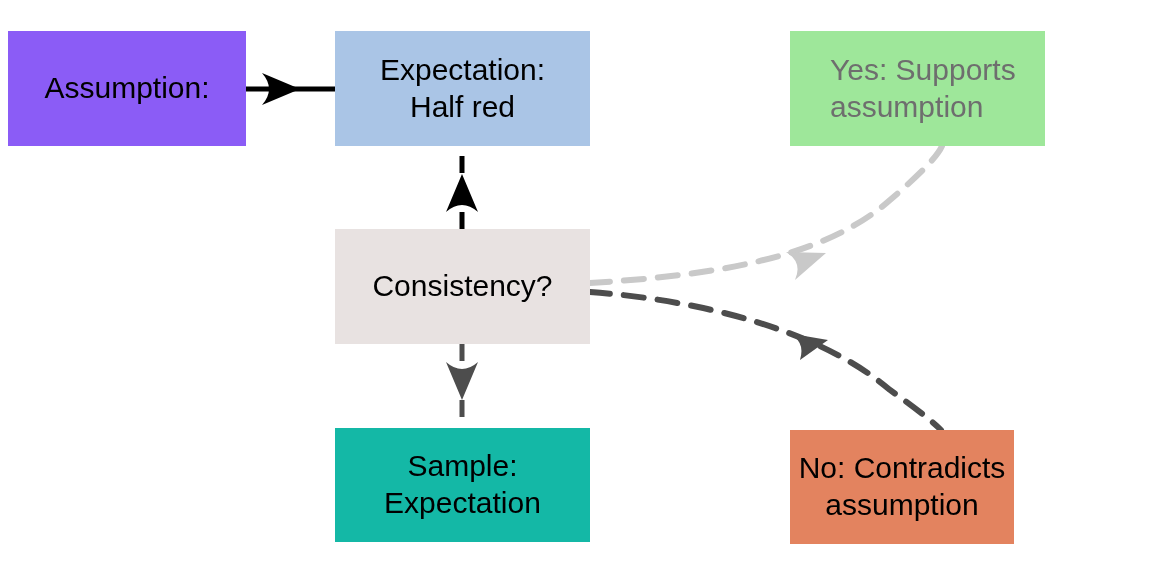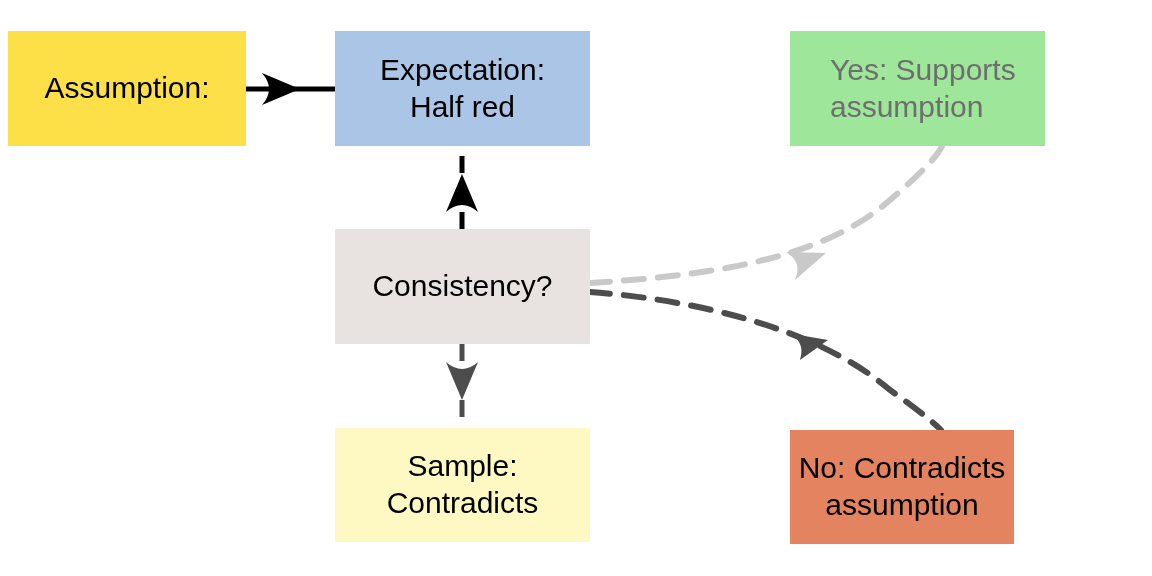--- a/index.html
+++ b/index.html
@@ -71,36 +71,36 @@
       <path d="M 590 283 C 700 276 820 262 890 200 C 925 170 938 155 942 146" fill="none" stroke="#c9c9c9" stroke-width="6" stroke-dasharray="20 14" stroke-linecap="round"></path>
       <path d="M 826 253 L 786 252 Q 803 262 795 280 Z" fill="#c9c9c9"></path>
     </g>
 
     <g>
       <path d="M 590 292 C 700 300 820 330 890 390 C 925 415 936 425 941 430" fill="none" stroke="#4d4d4d" stroke-width="6" stroke-dasharray="20 14" stroke-linecap="round"></path>
       <path d="M 828 340 L 787 333 Q 806 340 800 360 Z" fill="#4d4d4d"></path>
     </g>
   </svg>
 
-  <div class="node" id="node-assumption" style="left: 8px; top: 31px; width: 238px; height: 115px; background: #fde047; color: rgb(0, 0, 0);">
+  <div class="node" id="node-assumption" style="left: 8px; top: 31px; width: 238px; height: 115px; background: #8b5cf6; color: rgb(0, 0, 0);">
     <span class="line">Assumption:</span>
   </div>
 
   <div class="node" id="node-consistency" style="left: 335px; top: 229px; width: 255px; height: 115px; background: rgb(232, 226, 225); color: rgb(0, 0, 0);">
     <span class="line">Consistency?</span>
   </div>
 
   <div class="node" id="node-expectation" style="left: 335px; top: 31px; width: 255px; height: 115px; background: rgb(170, 197, 230); color: rgb(0, 0, 0);">
     <span class="line">Expectation:</span>
     <span class="line">Half red</span>
   </div>
 
-  <div class="node" id="node-sample" style="left: 335px; top: 428px; width: 255px; height: 114px; background: #fef9c3; color: rgb(0, 0, 0);">
+  <div class="node" id="node-sample" style="left: 335px; top: 428px; width: 255px; height: 114px; background: #14b8a6; color: rgb(0, 0, 0);">
     <span class="line">Sample:</span>
-    <span class="line">Contradicts</span>
+    <span class="line">Expectation</span>
   </div>
 
   <div class="node left-align" id="node-yes" style="left: 790px; top: 31px; width: 255px; height: 115px; background: rgb(158, 231, 154); color: rgb(110, 110, 110);">
     <span class="line">Yes: Supports</span>
     <span class="line">assumption</span>
   </div>
 
   <div class="node" id="node-no" style="left: 790px; top: 430px; width: 224px; height: 114px; background: rgb(227, 131, 95); color: rgb(0, 0, 0);">
     <span class="line">No: Contradicts</span>
     <span class="line">assumption</span>

